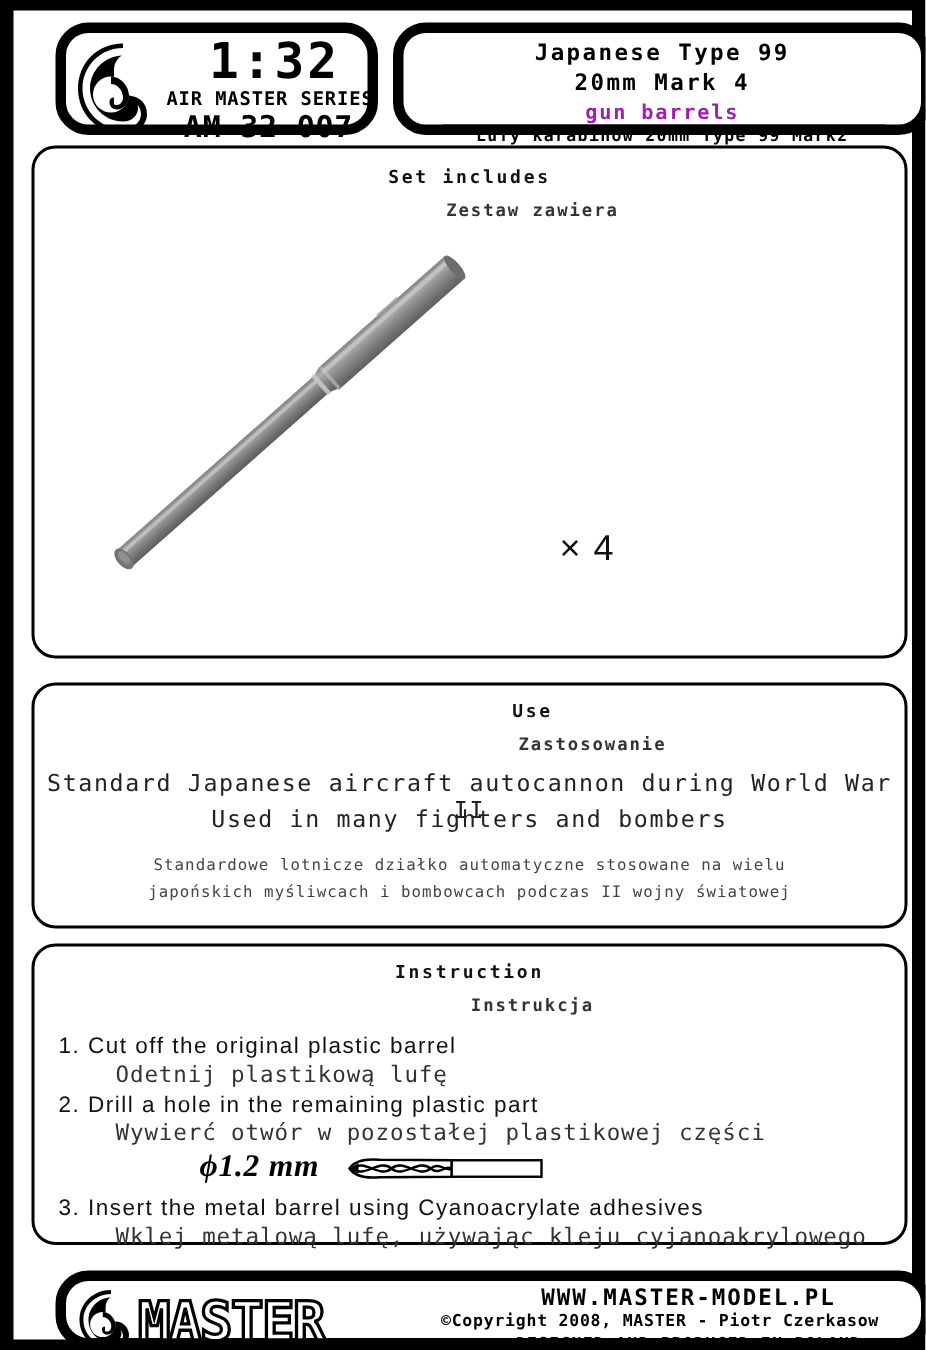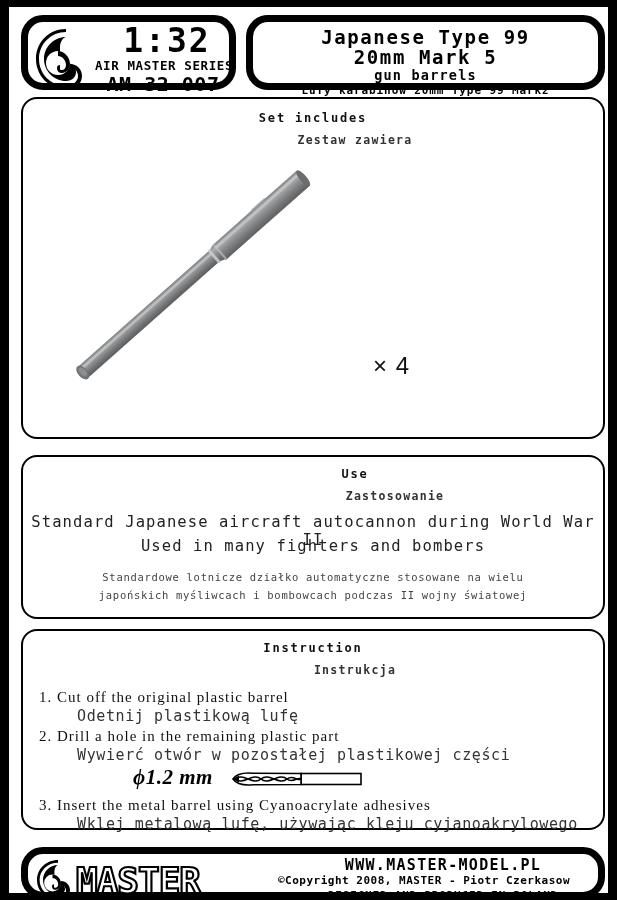--- a/index.html
+++ b/index.html
@@ -33,20 +33,21 @@
   .panel {
     position: absolute;
     box-sizing: border-box;
     border: 2px solid #000;
     border-radius: 16px;
     background: #ffffff;
   }
   .panel.solid {
     border-width: 7px;
     border-radius: 22px;
+    margin-left: 16px;
   }
 
   
   #header-left {
     left: 12px; top: 8px;
     width: 215px; height: 75px;
   }
   #header-right {
     left: 237px; top: 8px;
     width: 359px; height: 75px;
@@ -90,37 +91,37 @@
     font-weight: bold;
     letter-spacing: 0.5px;
     font-family: "DejaVu Sans Mono", monospace;
     color: #000;
   }
 
   .hdr-title1, .hdr-title2 {
     position: absolute;
     left: 0; width: 100%;
     text-align: center;
-    font-size: 19px;
+    font-size: 15px;
     font-weight: bold;
     letter-spacing: 1.6px;
     font-family: "DejaVu Sans Mono", monospace;
     color: #000;
   }
   .hdr-title1 { top: 4px; }
   .hdr-title2 { top: 24px; }
   .hdr-sub {
     position: absolute;
     left: 0; top: 45px; width: 100%;
     text-align: center;
     font-size: 13.5px;
     font-weight: bold;
     letter-spacing: 1.2px;
     font-family: "DejaVu Sans Mono", monospace;
-    color: #000000;
+    color: #a21caf;
   }
   .hdr-rule {
     position: absolute;
     left: 26px; top: 61px;
     width: 295px;
     border-top: 1.5px solid #000;
   }
   .hdr-pl {
     position: absolute;
     left: 0; top: 62px; width: 100%;
@@ -215,21 +216,21 @@
   #instr-sub   { top: 32px; }
 
   .step {
     position: absolute;
     left: 16px;
     width: 560px;
   }
   .step-en {
     font-size: 15px;
     letter-spacing: 1.0px;
-    font-family: Liberation Serif, serif;
+    font-family: Liberation Sans, sans-serif;
     color: #111;
     white-space: nowrap;
   }
   .step-pl {
     font-size: 15px;
     letter-spacing: 0.6px;
     font-family: "DejaVu Sans Mono", monospace;
     color: #333;
     margin-left: 38px;
     margin-top: 1px;
@@ -317,21 +318,21 @@
                C23 39 24 38 26 38 L26 42 C26 43 27 43 28 43 C30 43 32 41 32 38
                C32 33 28 29 24 29 Z" fill="#000"></path>
     </svg>
     <div class="scale-text">1:32</div>
     <div class="series-text">AIR MASTER SERIES</div>
     <div class="code-text">AM-32-007</div>
   </div>
 
   <div class="panel solid" id="header-right">
     <div class="hdr-title1">Japanese Type 99</div>
-    <div class="hdr-title2">20mm Mark 5</div>
+    <div class="hdr-title2">20mm Mark 4</div>
     <div class="hdr-sub">gun barrels</div>
     <div class="hdr-rule"></div>
     <div class="hdr-pl">Lufy karabinów 20mm Type 99 Mark2</div>
   </div>
 
   <div class="panel" id="panel-set">
     <div class="sec-title" id="set-title">Set includes</div>
     <div class="sec-sub" id="set-sub">Zestaw zawiera</div>
 
     <div class="barrel-stage">

